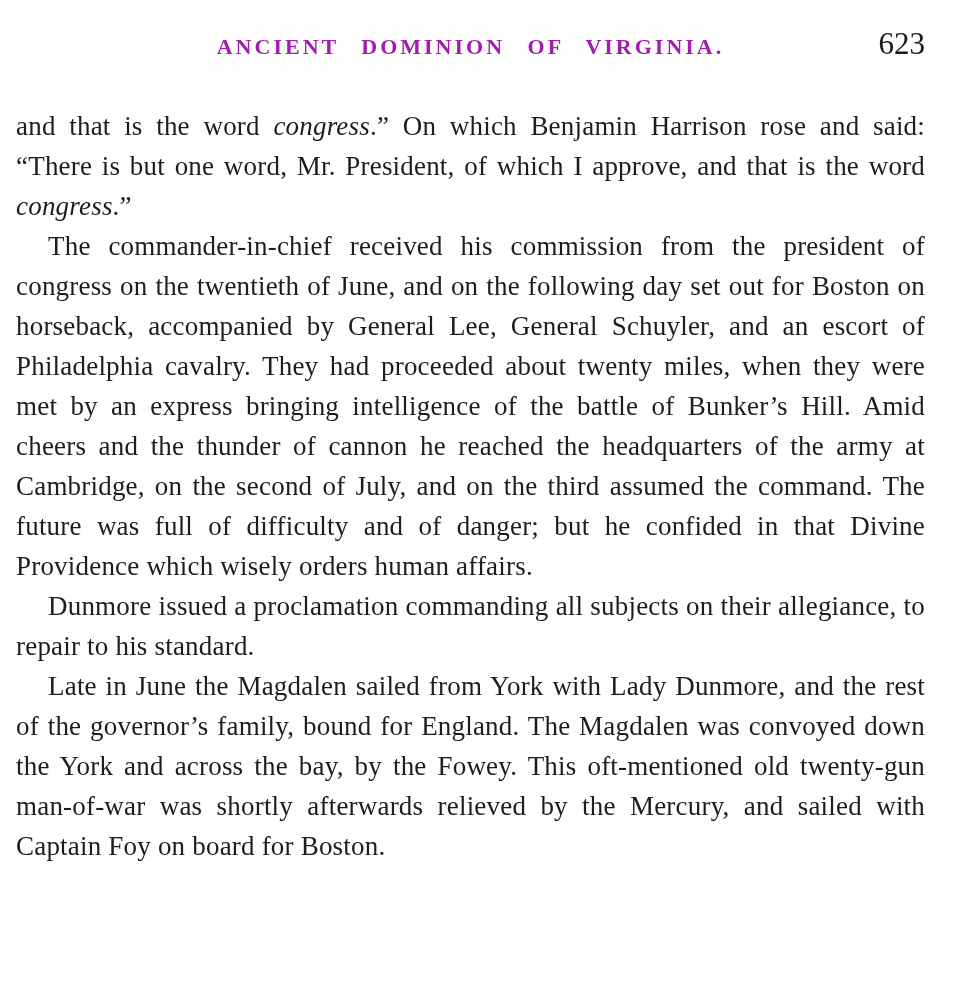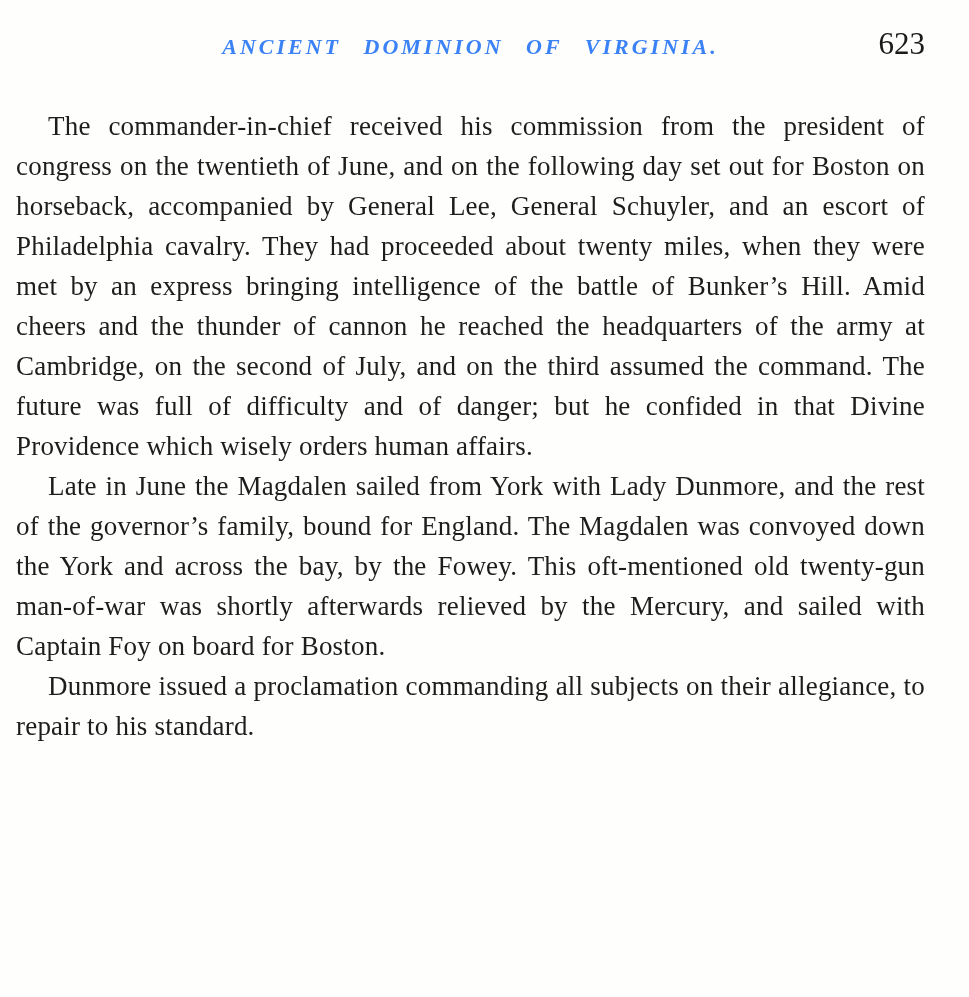--- a/index.html
+++ b/index.html
@@ -27,22 +27,21 @@
   }
 
   .running-title {
     display: block;
     text-align: center;
     font-size: 22px;
     font-weight: bold;
     letter-spacing: 3px;
     word-spacing: 14px;
     padding-top: 8px;
-    color: #3b82f6;
-    font-style: italic;
+    color: #a21caf;
   }
 
   .page-number {
     position: absolute;
     right: 0;
     top: 0;
     font-size: 31px;
     color: #1a1a1a;
   }
 
@@ -64,17 +63,18 @@
 </style>
 </head>
 <body>
 
 <div class="page">
   <div class="page-header">
     <span class="running-title">ANCIENT DOMINION OF VIRGINIA.</span>
     <span class="page-number">623</span>
   </div>
   <div class="page-body">
+      <p class="para"><span>and that is the word </span><i>congress</i><span>.”  On which Benjamin Harrison rose and said: “There is but one word, Mr. President, of which I approve, and that is the word </span><i>congress</i><span>.”</span></p>
       <p class="para indent"><span>The commander-in-chief received his commission from the president of congress on the twentieth of June, and on the following day set out for Boston on horseback, accompanied by General Lee, General Schuyler, and an escort of Philadelphia cavalry.  They had proceeded about twenty miles, when they were met by an express bringing intelligence of the battle of Bunker’s Hill.  Amid cheers and the thunder of cannon he reached the headquarters of the army at Cambridge, on the second of July, and on the third assumed the command.  The future was full of difficulty and of danger; but he confided in that Divine Providence which wisely orders human affairs.</span></p>
+      <p class="para indent"><span>Dunmore issued a proclamation commanding all subjects on their allegiance, to repair to his standard.</span></p>
       <p class="para indent"><span>Late in June the Magdalen sailed from York with Lady Dunmore, and the rest of the governor’s family, bound for England. The Magdalen was convoyed down the York and across the bay, by the Fowey.  This oft-mentioned old twenty-gun man-of-war was shortly afterwards relieved by the Mercury, and sailed with Captain Foy on board for Boston.</span></p>
-      <p class="para indent"><span>Dunmore issued a proclamation commanding all subjects on their allegiance, to repair to his standard.</span></p>
     </div>
 </div>
 
 </body></html>

